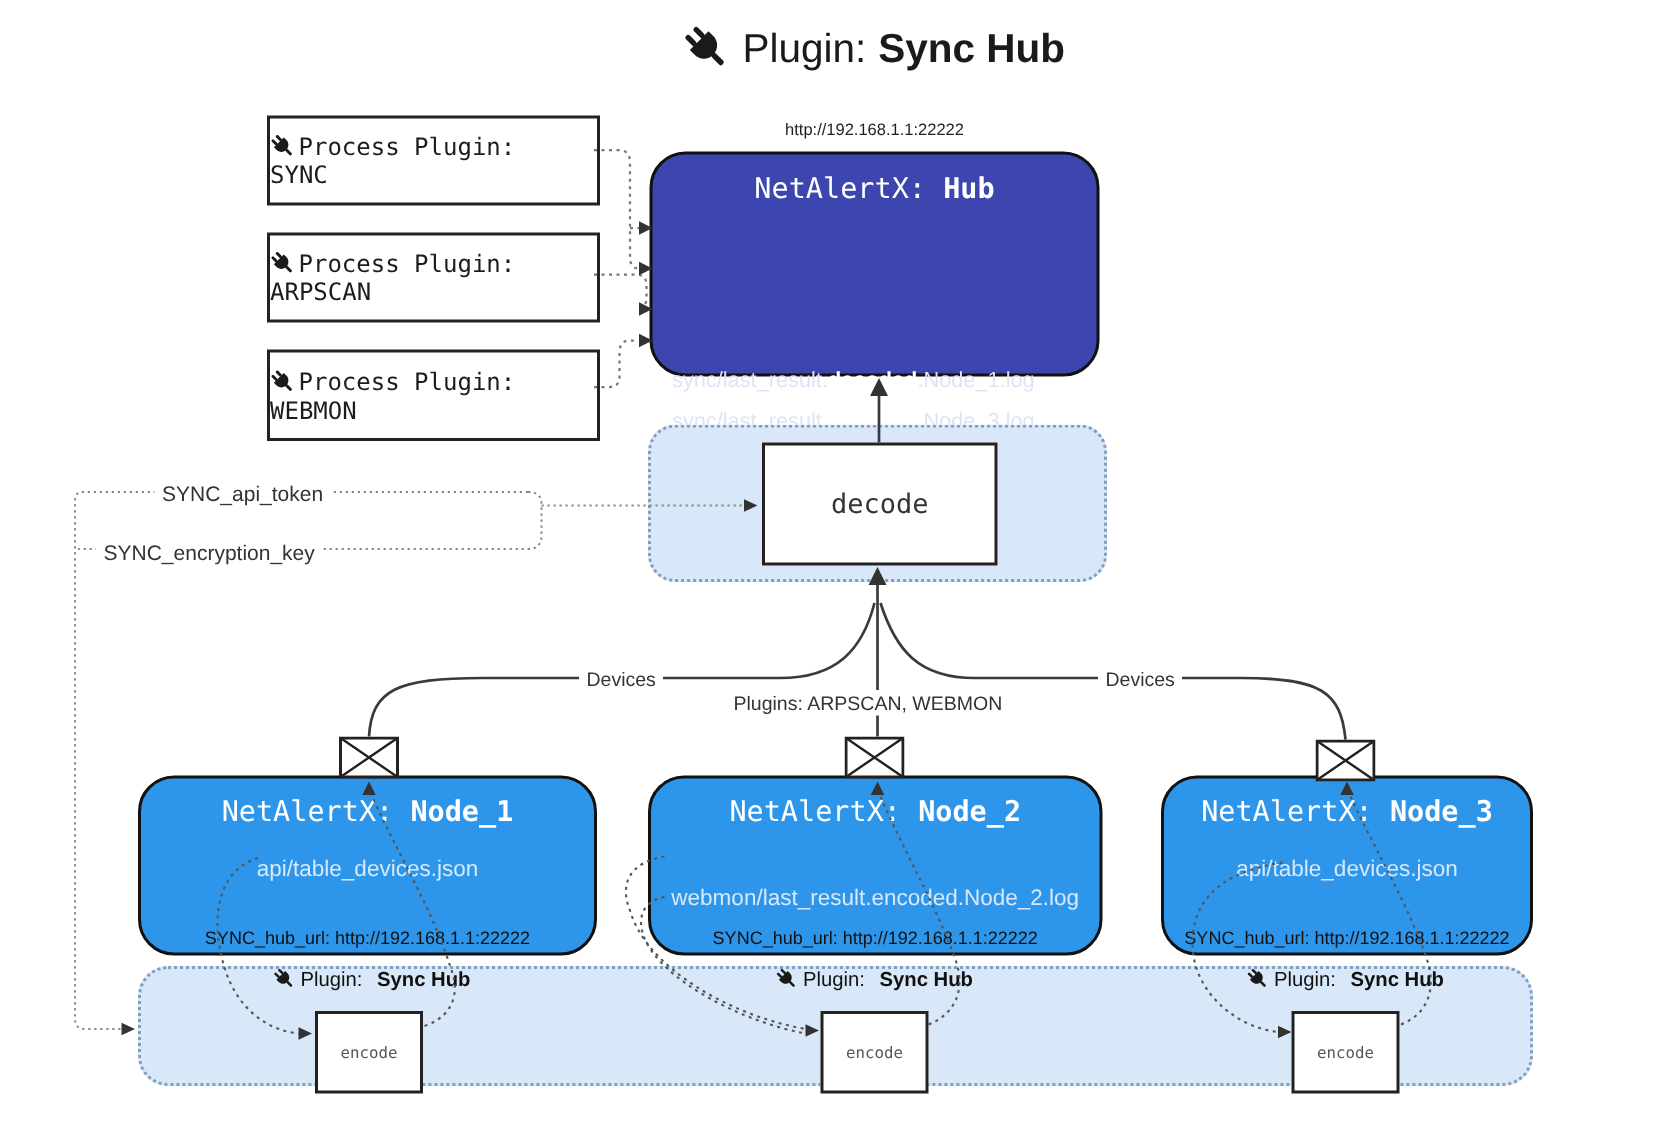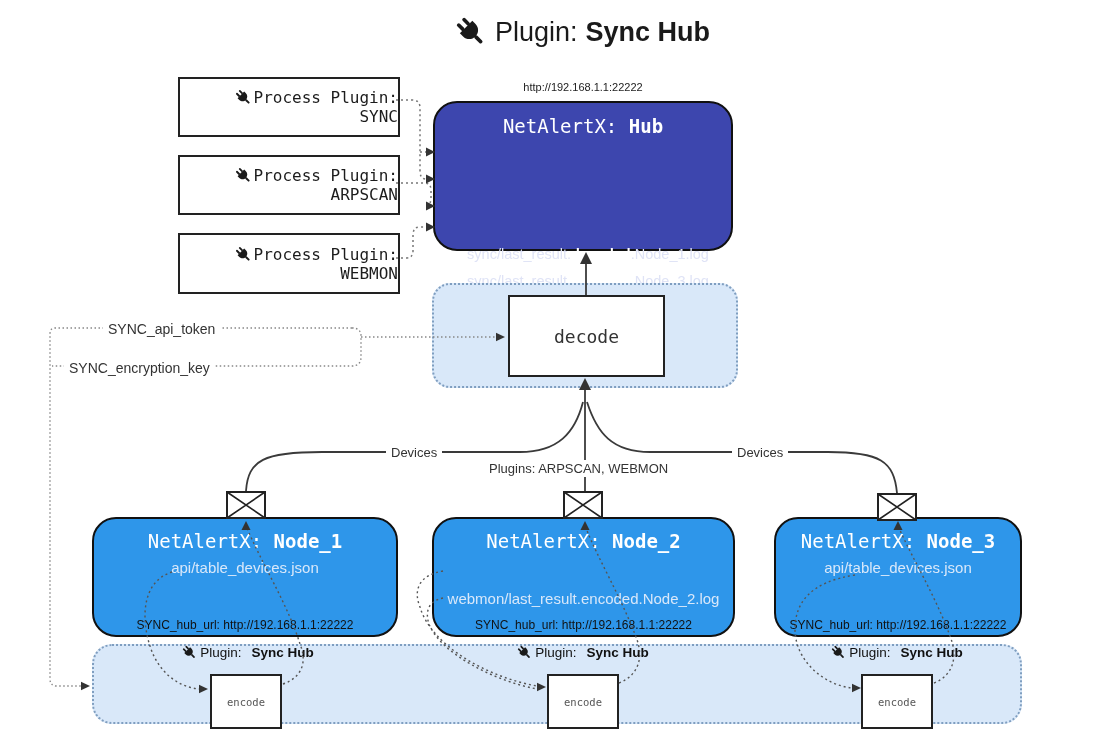--- a/index.html
+++ b/index.html
@@ -10,53 +10,53 @@
 
   
   #title{left:0;top:16px;width:100%;display:flex;justify-content:center;align-items:center;
          gap:8px;transform:translateX(24px);font-size:27px;color:#1a1a1a;}
   #title b{font-weight:bold;}
   #title .plug{width:32px;height:32px;}
 
   
   .pbox{left:178px;width:218px;height:56px;background:#fff;border:2px solid #222;
         font-family:"DejaVu Sans Mono",monospace;font-size:16px;color:#1c1c1c;
-        display:flex;flex-direction:column;justify-content:center;align-items:flex-end;}
+        display:flex;flex-direction:column;justify-content:center;align-items:flex-start;}
   .pbox .row1{display:flex;align-items:center;gap:2px;}
   .pbox .plug{width:17px;height:17px;}
   #pbox-0{top:77px;} #pbox-1{top:155px;} #pbox-2{top:233px;height:57px;}
 
   
   #hub-url{left:433px;top:81px;width:300px;text-align:center;font-size:11px;color:#222;}
   #hub{left:433px;top:101px;width:300px;height:150px;background:#3d46ae;border:2px solid #111;
        border-radius:24px;box-sizing:border-box;}
   #hub .hub-title{position:absolute;left:0;top:12px;width:100%;text-align:center;color:#fff;
        font-family:"DejaVu Sans Mono",monospace;font-size:19px;}
   #hub .hub-title b{font-weight:bold;}
-  .hub-log{position:absolute;left:13px;width:280px;font-size:14.5px;color:#dfe3f6;white-space:nowrap;text-align:center;}
+  .hub-log{position:absolute;left:13px;width:280px;font-size:14.5px;color:#dfe3f6;white-space:nowrap;}
   .hub-log b{color:#fff;font-weight:bold;}
   #hlog-0{top:143px;} #hlog-1{top:170px;} #hlog-2{top:197px;} #hlog-3{top:218px;}
 
   
   #decode-panel{left:432px;top:283px;width:306px;height:105px;background:#d9e8f9;
         border:2px dotted #7f9ec0;border-radius:18px;box-sizing:border-box;}
   #decode-box{left:508px;top:295px;width:157px;height:82px;background:#fff;border:2px solid #222;
         box-sizing:border-box;display:flex;align-items:center;justify-content:center;
         font-family:"DejaVu Sans Mono",monospace;font-size:18px;color:#333;}
 
   
   .node{top:517px;height:120px;background:#2e96ea;border:2px solid #111;border-radius:24px;
         box-sizing:border-box;}
   #node-0{left:92px;width:306px;} #node-1{left:432px;width:303px;} #node-2{left:774px;width:248px;}
   .node .ntitle{position:absolute;left:0;top:11px;width:100%;text-align:center;color:#fff;
         font-family:"DejaVu Sans Mono",monospace;font-size:19px;white-space:nowrap;}
   .node .ntitle b{font-weight:bold;}
   .nfile{position:absolute;left:0;width:100%;text-align:center;font-size:15px;color:#d9e8fa;white-space:nowrap;}
   .nurl{position:absolute;left:0;top:99px;width:100%;text-align:center;font-size:12px;color:#111;}
-  .file-mid{top:40px;} .file-a{top:44px;} .file-b{top:71px;}
+  .file-mid{top:52px;} .file-a{top:44px;} .file-b{top:71px;}
 
   
   #band{left:92px;top:644px;width:930px;height:80px;background:#d9e8f9;
         border:2px dotted #7f9ec0;border-radius:20px;box-sizing:border-box;}
   .plugin-label{top:645px;width:240px;display:flex;justify-content:center;align-items:center;
         gap:3px;font-size:13.5px;color:#111;}
   .plugin-label .plug{width:15px;height:15px;}
   #plabel-0{left:128px;} #plabel-1{left:463px;} #plabel-2{left:777px;}
   .encode-box{top:660px;width:72px;height:55px;background:#fff;border:2px solid #222;
         box-sizing:border-box;display:flex;align-items:center;justify-content:center;

